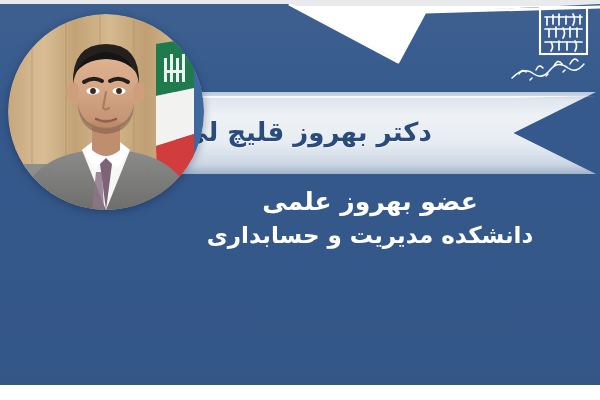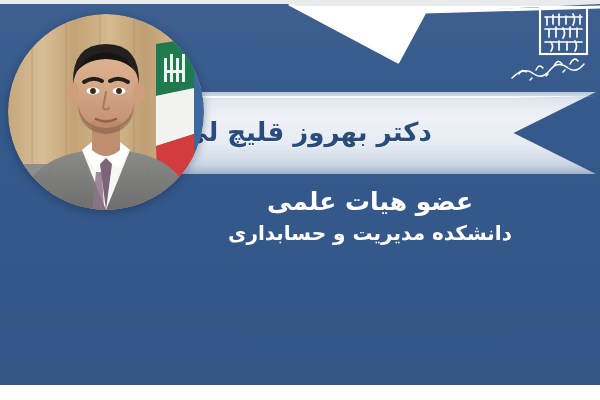--- a/index.html
+++ b/index.html
@@ -147,21 +147,21 @@
     text-align: center;
     color: #ffffff;
   }
   .subtitle .line1 {
     font-size: 25px;
     font-weight: bold;
     line-height: 1.28;
     white-space: nowrap;
   }
   .subtitle .line2 {
-    font-size: 20px;
+    font-size: 23px;
     font-weight: bold;
     line-height: 1.34;
     white-space: nowrap;
     margin-top: 2px;
   }
 
   
   .portrait {
     position: absolute;
     left: 8px;
@@ -339,17 +339,17 @@
         <path d="M88 105 Q98 110 108 105" stroke="#8d5947" stroke-width="2.4" fill="none" stroke-linecap="round"></path>
 
         <path d="M70 88 Q70 118 98 120 Q126 118 126 88 Q124 112 98 114 Q72 112 70 88 Z" fill="#2c241f" opacity="0.28"></path>
 
         <ellipse cx="98" cy="112" rx="18" ry="7" fill="#a8795a" opacity="0.25"></ellipse>
       </g>
     </svg>
   </div>
 
   <div class="subtitle">
-    <div class="line1">عضو هیات علمی</div>
+    <div class="line1">عضو بهروز علمی</div>
     <div class="line2">دانشکده مدیریت و حسابداری</div>
   </div>
 
 </div>
 
 </body></html>

